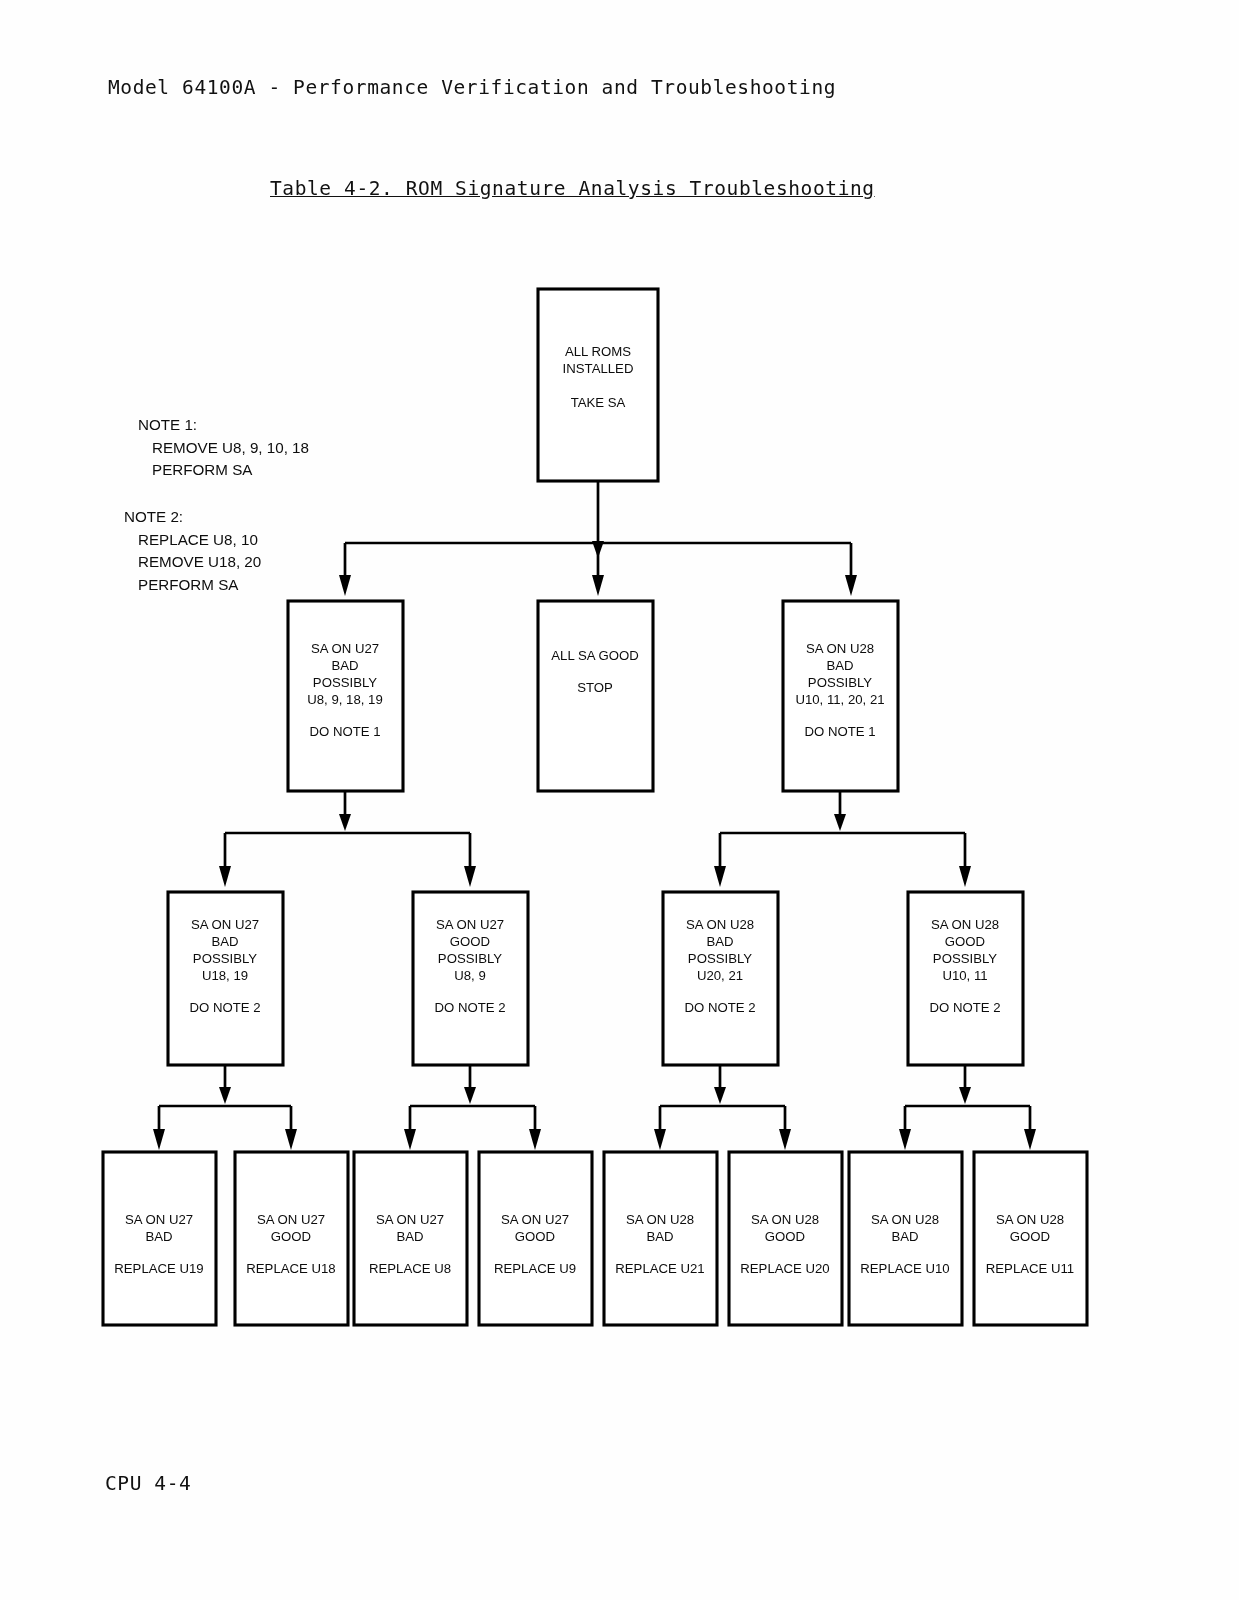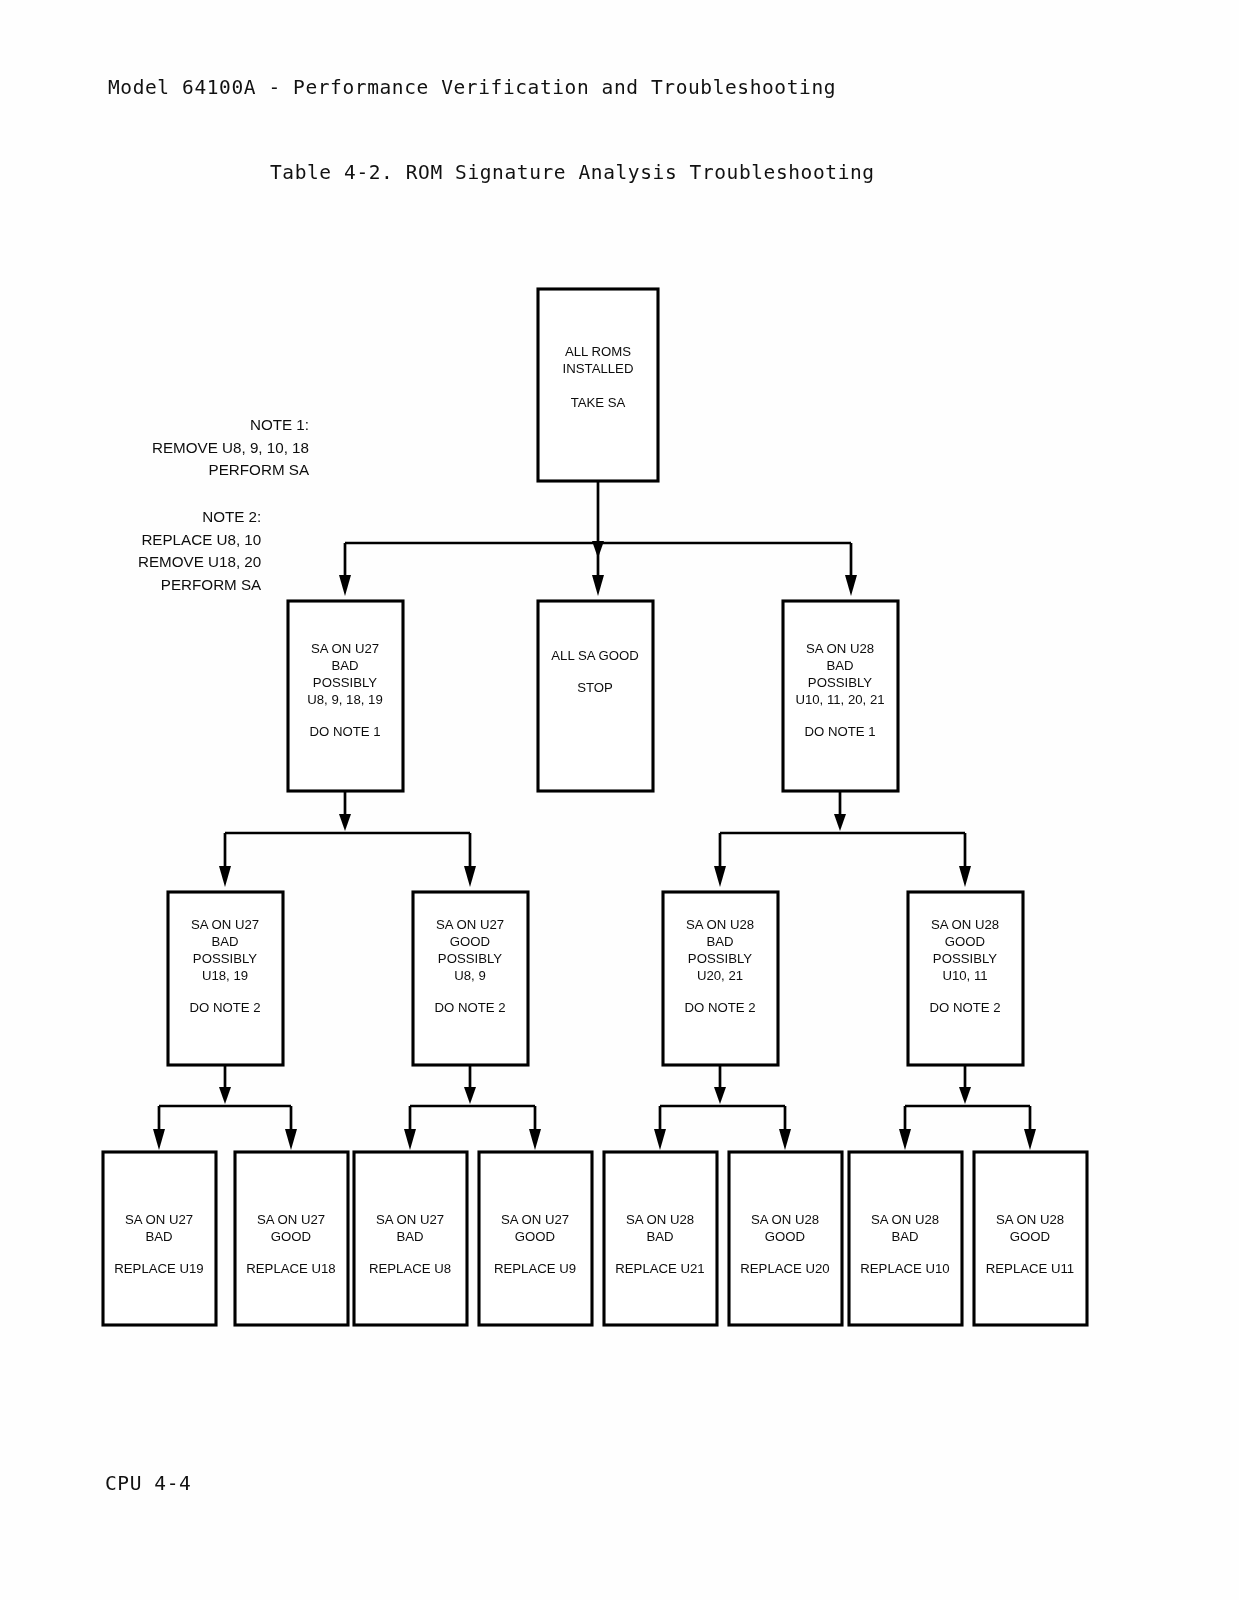--- a/index.html
+++ b/index.html
@@ -12,41 +12,41 @@
     height: 1600px;
     position: relative;
     font-family: "Liberation Sans", sans-serif;
     color: #000000;
     overflow: hidden;
   }
   .page {
     position: absolute;
     inset: 0;
     background: #fefefe;
-    text-align: right;
   }
   .running-head {
     position: absolute;
     left: 108px;
     top: 76px;
     font-family: "DejaVu Sans Mono", "Liberation Mono", monospace;
     font-size: 19.5px;
     letter-spacing: 0.6px;
     color: #111111;
     white-space: nowrap;
   }
   .table-caption {
     position: absolute;
     left: 270px;
-    top: 161px;
+    top: 177px;
     font-family: "DejaVu Sans Mono", "Liberation Mono", monospace;
     font-size: 19.5px;
     letter-spacing: 0.6px;
     color: #111111;
     white-space: nowrap;
+    text-decoration: underline;
   }
   .page-footer {
     position: absolute;
     left: 105px;
     top: 1472px;
     font-family: "DejaVu Sans Mono", "Liberation Mono", monospace;
     font-size: 19.5px;
     letter-spacing: 0.6px;
     color: #111111;
     white-space: nowrap;

